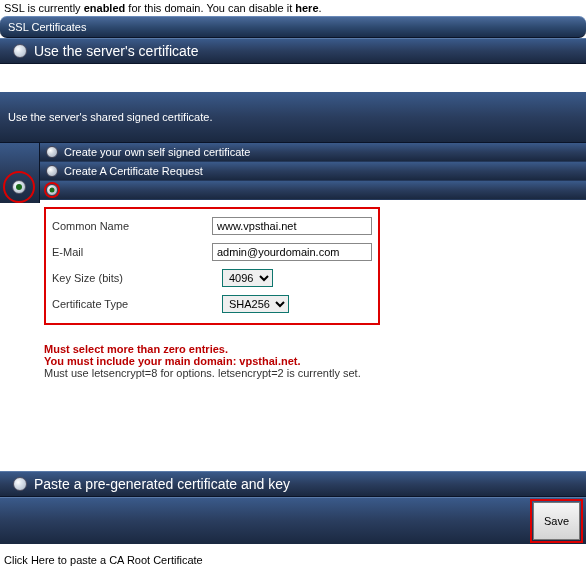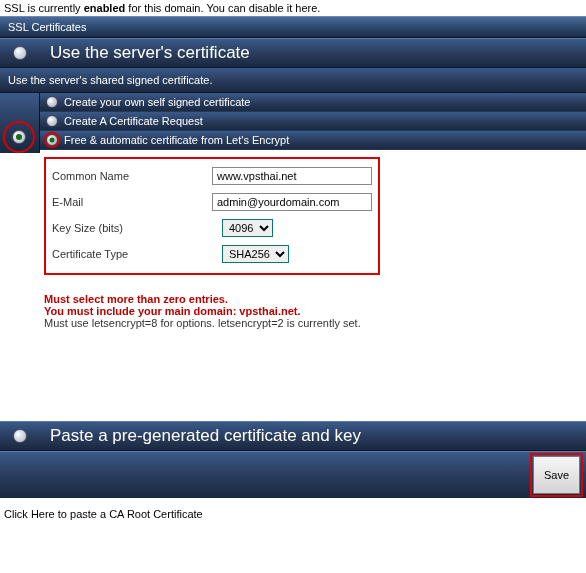--- a/index.html
+++ b/index.html
@@ -10,28 +10,29 @@
     font-size: 11px;
     background: #fff;
     width: 586px;
   }
   .status-line {
     padding: 2px 4px;
     font-size: 11px;
     color: #000;
   }
   .status-line b { font-weight: bold; }
-  .status-line .here { font-weight: normal; margin-top: 46px; }
+  .status-line .here { font-weight: bold; margin-top: 46px; }
   .header-bar {
     background: linear-gradient(to bottom, #4a6a9a 0%, #2e4a70 50%, #1a2d4a 100%);
     color: #fff;
     padding: 4px 8px;
     font-size: 11px;
     border-top: 1px solid #6a8ab8;
     border-bottom: 1px solid #0a1428;
+    border-radius: 7px;
   }
   .option-row {
     display: flex;
     align-items: center;
     background: linear-gradient(to bottom, #3a5a8a 0%, #2a3d5e 50%, #1a2840 100%);
     padding: 4px 6px;
     border-top: 1px solid #5a7aa8;
     border-bottom: 1px solid #0a1428;
   }
   .radio-cell {
@@ -63,29 +64,30 @@
     content: "";
     position: absolute;
     top: 50%; left: 50%;
     width: 6px; height: 6px;
     background: #1a6a1a;
     border-radius: 50%;
     transform: translate(-50%,-50%);
   }
   .option-label {
     color: #fff;
-    font-size: 17px;
-    margin-left: 16px;
+    font-size: 14px;
+    margin-left: 0;
   }
   .sub-panel {
     background: linear-gradient(to bottom, #3a5a8a 0%, #2a3d5e 50%, #1a2840 100%);
-    padding: 6px 8px;
+    padding: 19px 8px;
     color: #fff;
     font-size: 11px;
     border-bottom: 1px solid #0a1428;
+    margin-top: 28px;
   }
   .big-section {
     display: flex;
     align-items: stretch;
   }
   .big-radio-col {
     background: linear-gradient(to bottom, #3a5a8a 0%, #2a3d5e 50%, #1a2840 100%);
     width: 40px;
     display: flex;
     align-items: flex-start;
@@ -206,21 +208,20 @@
     <div class="cert-option">
       <span class="mini-radio"></span>
       <span class="cert-option-label">Create your own self signed certificate</span>
     </div>
     <div class="cert-option">
       <span class="mini-radio"></span>
       <span class="cert-option-label">Create A Certificate Request</span>
     </div>
     <div class="cert-option">
       <span class="mini-radio checked red-ring"></span>
-      <span class="cert-option-label">Free &amp; automatic certificate from Let's Encrypt</span>
     </div>
   </div>
 </div>
 
 <div class="form-area">
   <div class="form-row">
     <div class="form-label">Common Name</div>
     <div class="form-input"><input type="text" value="www.vpsthai.net" style=""></div>
   </div>
   <div class="form-row">

